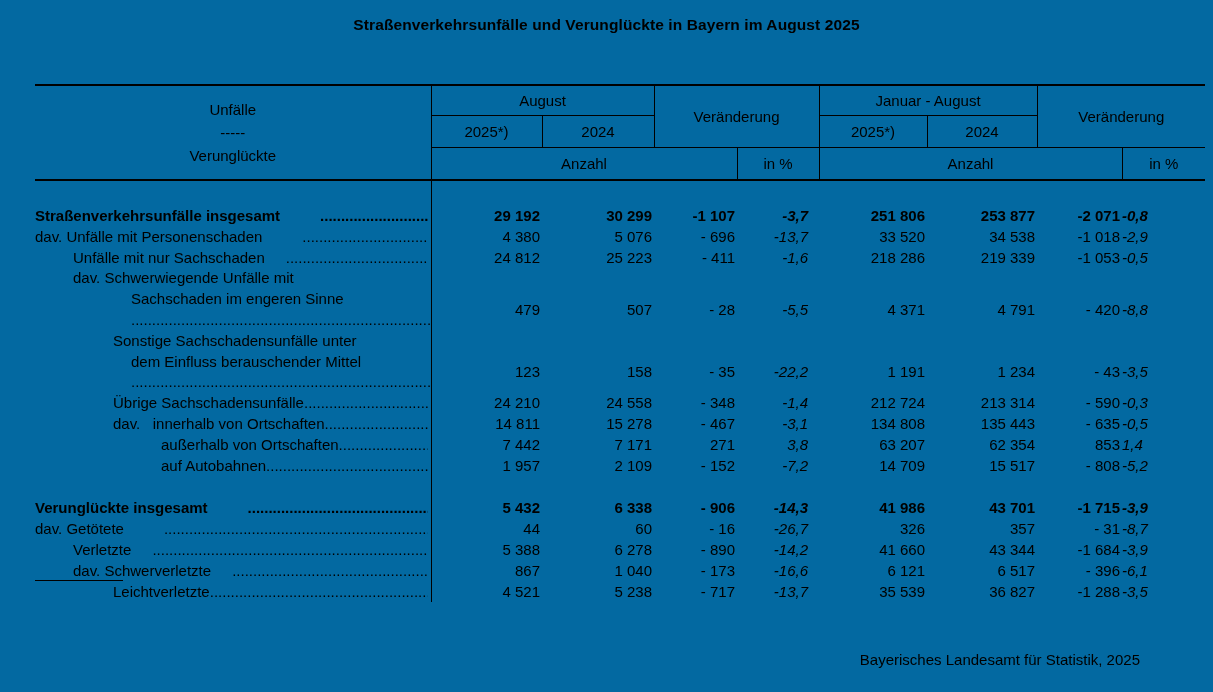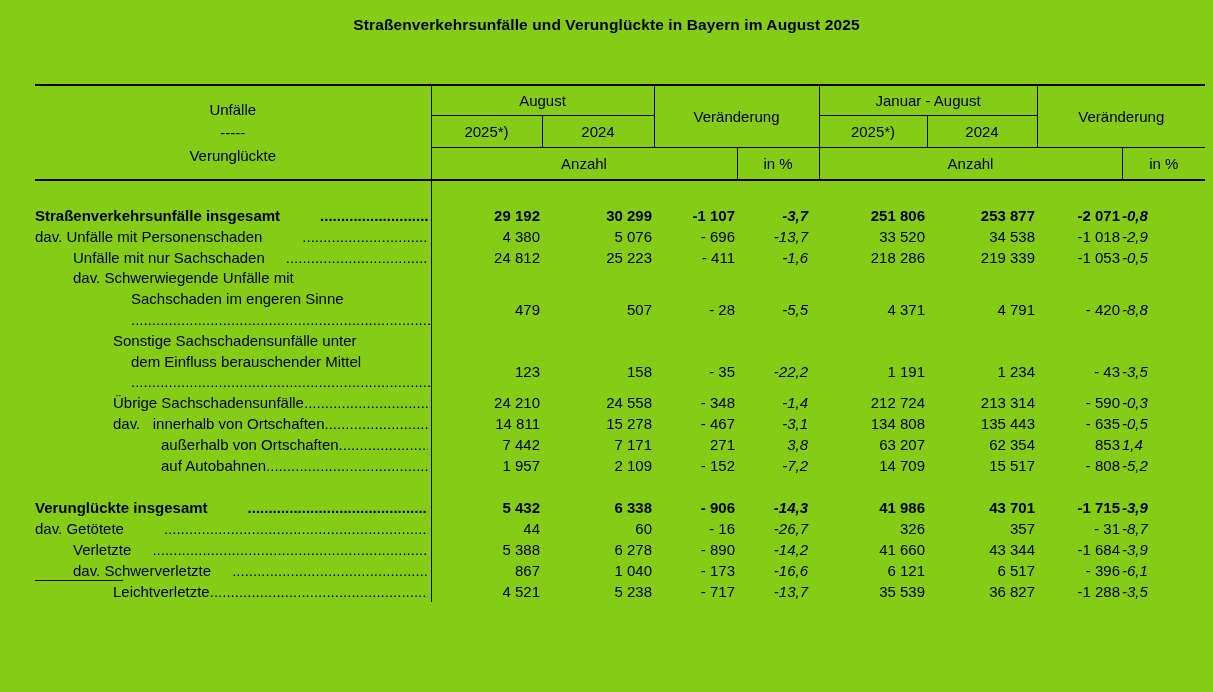--- a/index.html
+++ b/index.html
@@ -1,17 +1,17 @@
 <!DOCTYPE html>
 <html><head>
 <meta charset="utf-8">
 <style>
   html,body{margin:0;padding:0;background:#fff;}
   .page{
-    position:relative;width:1213px;height:692px;background:#84cc16;
+    position:relative;width:1213px;height:692px;background:#0369a1;
     font-family:"Liberation Sans", sans-serif;color:#000;overflow:hidden;
   }
   .title{
     position:absolute;top:16px;left:0;width:100%;text-align:center;
     font-size:15.5px;font-weight:bold;letter-spacing:0.1px;
   }
   table.main{
     position:absolute;left:35px;top:84px;width:1170px;
     border-collapse:collapse;table-layout:fixed;
     border-top:2px solid #000;
@@ -356,14 +356,15 @@
           <td class="num col-jan_aug_diff">-1 288</td>
           <td class="num col-jan_aug_pct">-3,5</td>
         </tr>
       </tbody>
   </table>
 
   <div class="footnote">
     <div class="fn-rule"></div>
   </div>
 
+  <div class="credit">Bayerisches Landesamt für Statistik, 2025</div>
 
 </div>
 
 </body></html>

